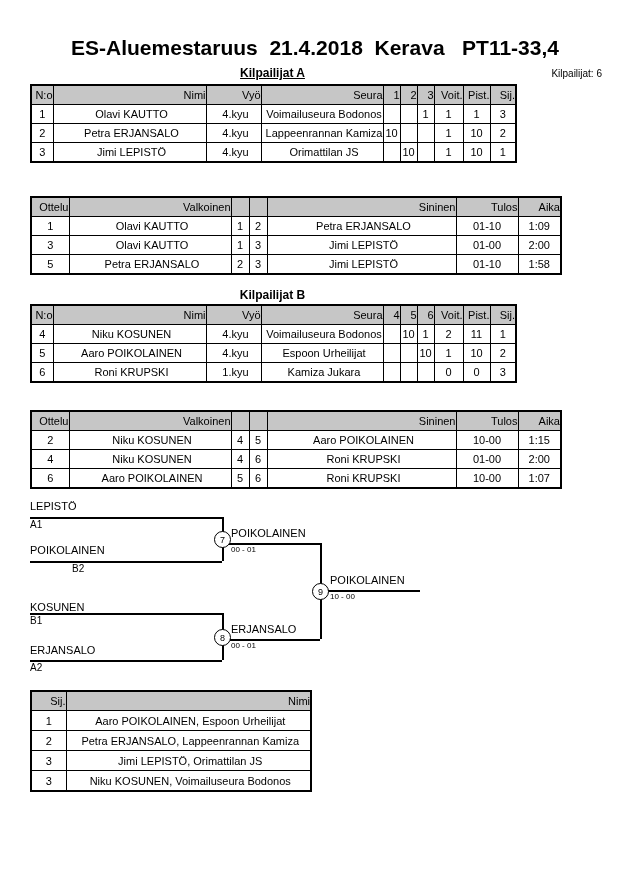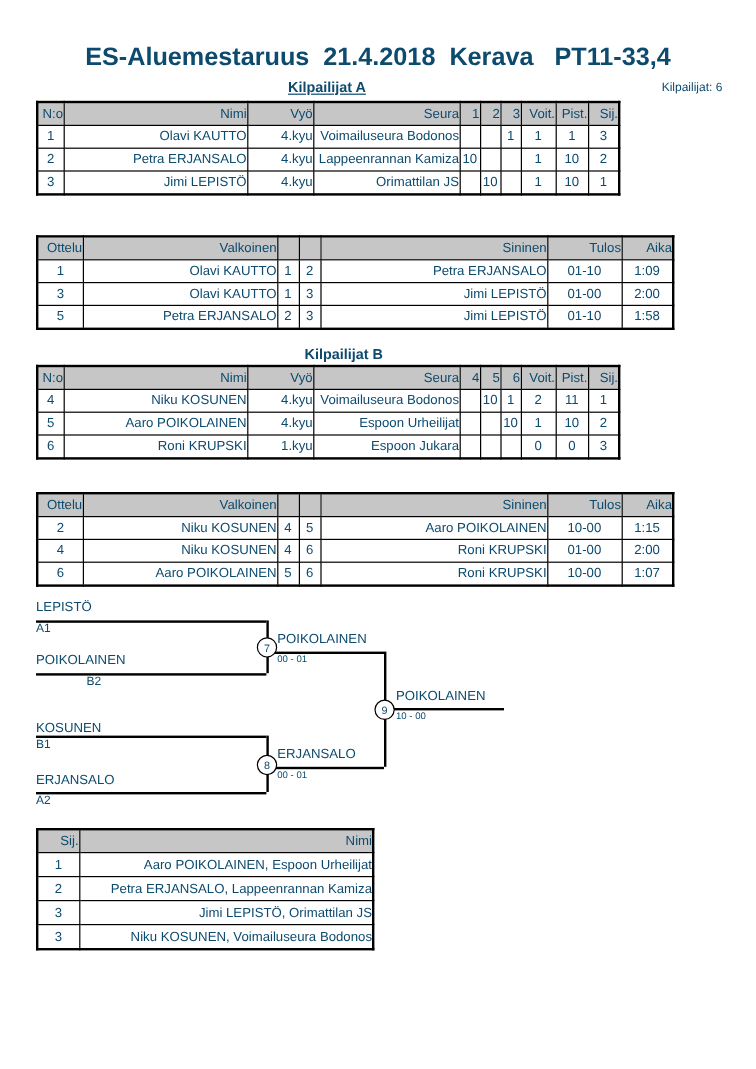--- a/index.html
+++ b/index.html
@@ -2,21 +2,21 @@
 <html><head>
 <meta charset="utf-8">
 <style>
   html, body { margin: 0; padding: 0; background: #ffffff; }
   .page {
     position: relative;
     width: 630px;
     height: 891px;
     background: #ffffff;
     font-family: "Liberation Sans", sans-serif;
-    color: #0c4a6e;
+    color: #000000;
     overflow: hidden;
   }
   .title {
     position: absolute;
     top: 36px; left: 0; width: 630px;
     text-align: center;
     font-size: 21px;
     font-weight: bold;
     white-space: pre;
   }
@@ -45,21 +45,21 @@
     padding: 0;
     overflow: hidden;
     white-space: nowrap;
   }
   .tbl th {
     background: #c6c6c6;
     font-weight: normal;
     text-align: right;
   }
   .results td { height: 19px; }
-  .l { text-align: right; padding-left: 4px !important; }
+  .l { text-align: center; padding-left: 4px !important; }
   .c { text-align: center; }
   .bracket {
     position: absolute;
     left: 30px; top: 498px;
     width: 570px; height: 180px;
   }
   .b-name { position: absolute; font-size: 11px; white-space: nowrap; }
   .b-seed { position: absolute; font-size: 10px; white-space: nowrap; }
   .b-winner { position: absolute; font-size: 11px; white-space: nowrap; }
   .b-score { position: absolute; font-size: 8px; white-space: nowrap; }
@@ -197,21 +197,21 @@
         <td class="l">Petra ERJANSALO</td>
         <td class="c">2</td>
         <td class="c">3</td>
         <td class="l">Jimi LEPISTÖ</td>
         <td class="c">01-10</td>
         <td class="c">1:58</td>
       </tr>
     </tbody>
   </table>
 
-  <div class="hdg" style="left:44px; top:288px; width:485px;">Kilpailijat B</div>
+  <div class="hdg" style="left:30px; top:288px; width:485px;">Kilpailijat B</div>
   <table class="tbl" style="left:30px; top:304px; width:485px;">
     <colgroup>
       <col style="width:22px">
         <col style="width:153px">
         <col style="width:55px">
         <col style="width:122px">
       <col style="width:17px">
         <col style="width:17px">
         <col style="width:17px">
       <col style="width:29px">
@@ -254,21 +254,21 @@
         <td class="c"></td>
         <td class="c">10</td>
         <td class="c">1</td>
         <td class="c">10</td>
         <td class="c">2</td>
       </tr>
       <tr>
         <td class="c">6</td>
         <td class="l">Roni KRUPSKI</td>
         <td class="l">1.kyu</td>
-        <td class="l">Espoon Jukara</td>
+        <td class="l">Kamiza Jukara</td>
         <td class="c"></td>
         <td class="c"></td>
         <td class="c"></td>
         <td class="c">0</td>
         <td class="c">0</td>
         <td class="c">3</td>
       </tr>
     </tbody>
   </table>
 

